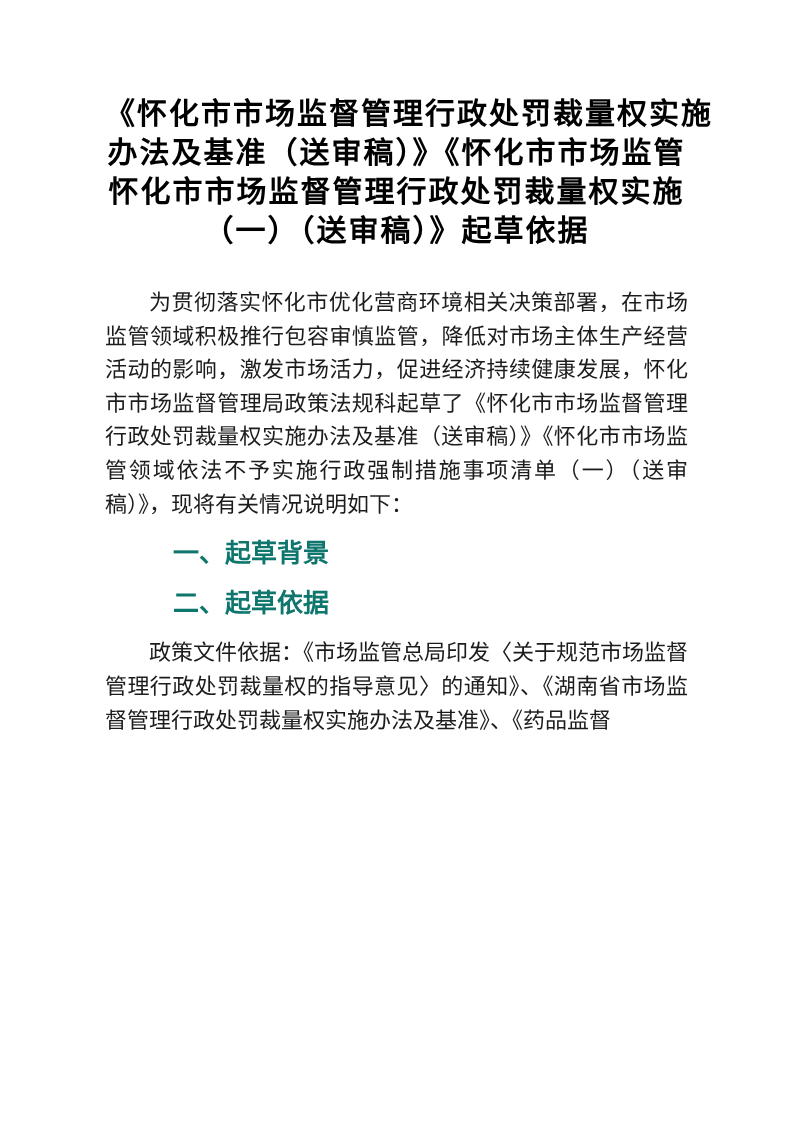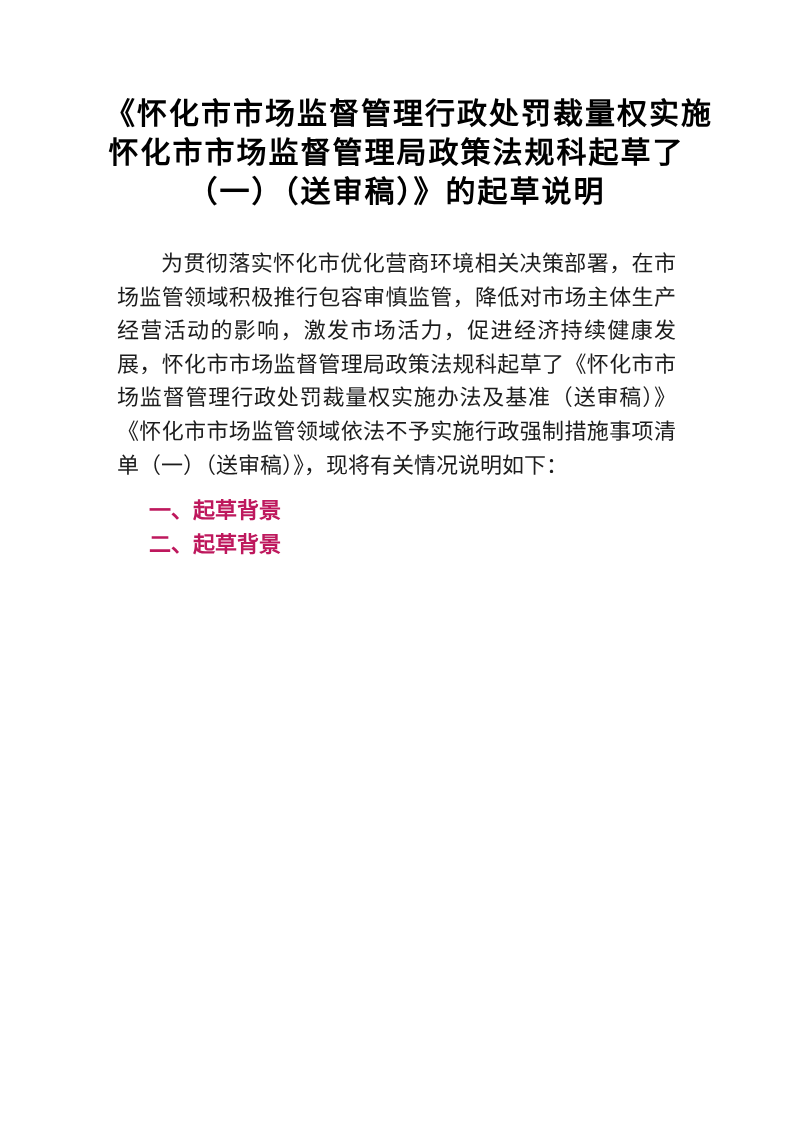--- a/index.html
+++ b/index.html
@@ -35,61 +35,63 @@
     display: block;
     white-space: nowrap;
   }
   .doc-body {
     margin-top: 36px;
     font-size: 22px;
     line-height: 33.6px;
     text-align: justify;
   }
   .para {
-    margin: 12px;
+    margin: 0;
     padding: 0;
     text-indent: 2em;
   }
   .section-heading {
-    margin: 0;
+    margin: 16px;
     padding: 0;
     font-family: "Liberation Sans", "DejaVu Sans", sans-serif;
     font-weight: 700;
-    font-size: 22px;
+    font-size: 26px;
     line-height: 33.6px;
     text-indent: 2em;
     text-align: left;
-    color: #be185d;
+    color: #0f766e;
   }
   .bold-item {
     margin: 0;
     padding: 0;
     font-weight: 700;
     text-indent: 2em;
     color: #111111;
   }
 </style>
 </head>
 <body>
 
 <div class="page">
 
   <h1 class="doc-title">
     <span class="title-line">《怀化市市场监督管理行政处罚裁量权实施</span>
-    <span class="title-line">怀化市市场监督管理局政策法规科起草了</span>
-    <span class="title-line">（一）（送审稿）》的起草说明</span>
+    <span class="title-line">办法及基准（送审稿）》《怀化市市场监管</span>
+    <span class="title-line">怀化市市场监督管理行政处罚裁量权实施</span>
+    <span class="title-line">（一）（送审稿）》起草依据</span>
   </h1>
 
   <div class="doc-body">
 
     <p class="para">为贯彻落实怀化市优化营商环境相关决策部署，在市场监管领域积极推行包容审慎监管，降低对市场主体生产经营活动的影响，激发市场活力，促进经济持续健康发展，怀化市市场监督管理局政策法规科起草了《怀化市市场监督管理行政处罚裁量权实施办法及基准（送审稿）》《怀化市市场监管领域依法不予实施行政强制措施事项清单（一）（送审稿）》，现将有关情况说明如下：</p>
 
     <h2 class="section-heading">一、起草背景</h2>
 
 
-    <h2 class="section-heading">二、起草背景</h2>
+    <h2 class="section-heading">二、起草依据</h2>
 
 
 
+    <p class="para">政策文件依据：《市场监管总局印发〈关于规范市场监督管理行政处罚裁量权的指导意见〉的通知》、《湖南省市场监督管理行政处罚裁量权实施办法及基准》、《药品监督</p>
 
   </div>
 
 </div>
 
 </body></html>

